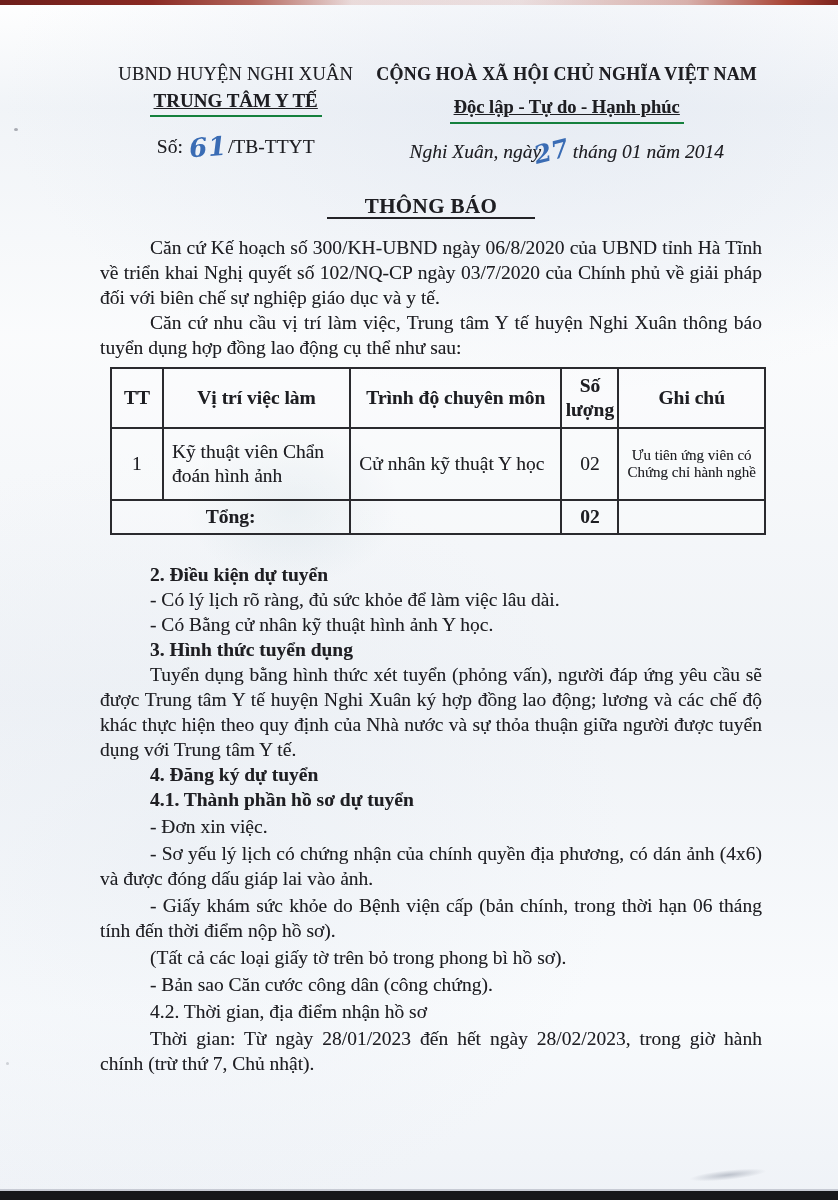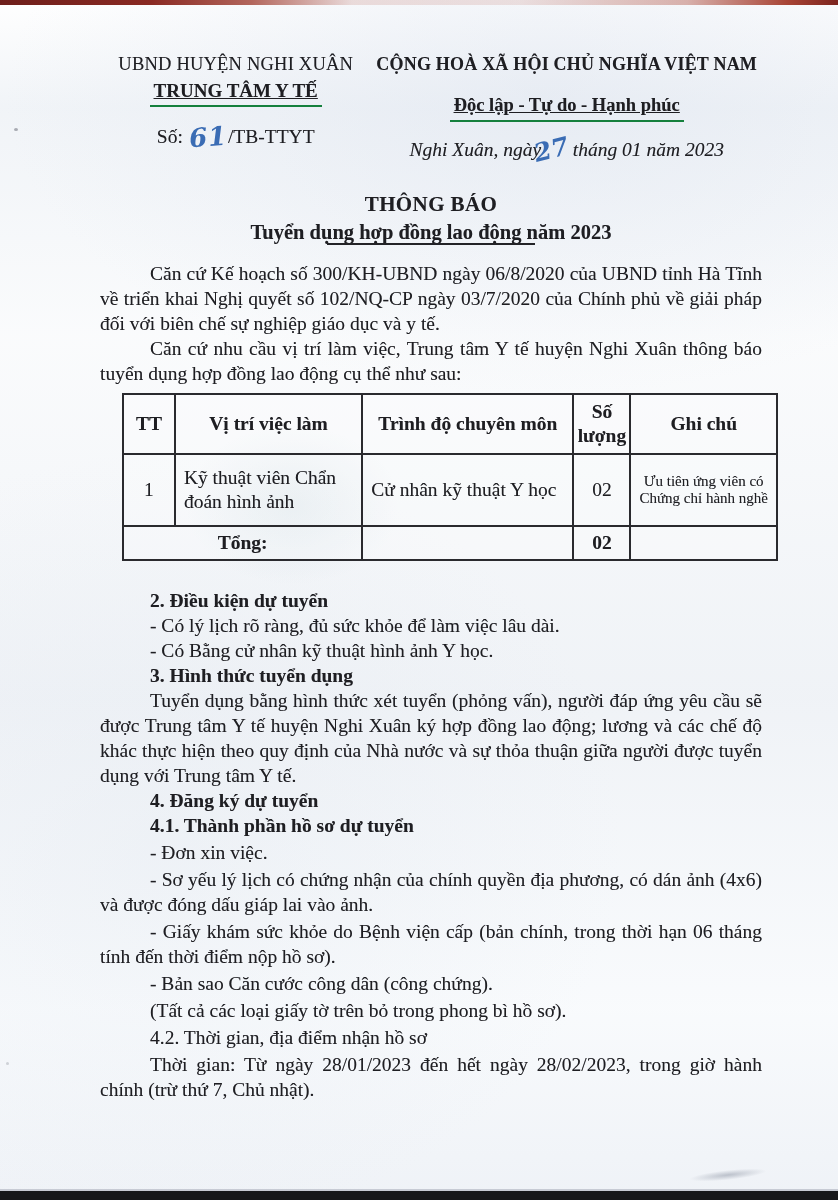--- a/index.html
+++ b/index.html
@@ -19,33 +19,33 @@
     background:linear-gradient(90deg,#6e1f1b 0%,#8a2a23 18%,#b3665c 30%,rgba(205,150,142,0.30) 42%,
       rgba(200,135,125,0.22) 62%,rgba(180,90,75,0.45) 82%,#a84435 94%,#7c241e 100%);}
   .scan-bottom{position:absolute;bottom:0;left:0;width:838px;height:9px;background:#17171a;z-index:5;}
   .scan-bottom-line{position:absolute;bottom:9px;left:0;width:838px;height:2px;background:rgba(150,156,168,0.45);z-index:5;}
   .speck{position:absolute;border-radius:50%;background:rgba(95,98,110,0.5);}
   .stamp-ghost{position:absolute;left:185px;top:425px;width:215px;height:160px;border-radius:50%;
     background:radial-gradient(closest-side, rgba(118,158,172,0.13), rgba(118,158,172,0.05) 60%, transparent);}
   .smudge{position:absolute;right:55px;bottom:18px;width:110px;height:14px;border-radius:50%;
     background:radial-gradient(closest-side, rgba(90,100,120,0.35), transparent 70%);transform:rotate(-6deg);}
 
-  .content{position:absolute;left:100px;top:52px;width:662px;
+  .content{position:absolute;left:100px;top:62px;width:662px;
     font-size:19.5px;line-height:25px;
     text-shadow:0 0 0.5px rgba(25,25,35,0.35);}
 
   
   .doc-header{display:flex;width:100%;}
   .hd-left{width:41%;text-align:center;}
   .hd-right{width:59%;text-align:center;}
   .hd-line1{font-size:18.5px;letter-spacing:0.2px;}
   .hd-org{font-weight:bold;font-size:19px;margin-top:1px;}
   .u{display:inline-block;border-bottom:2px solid #15803d;padding:0 4px 2px 4px;text-decoration:underline;}
   .hd-national{font-weight:bold;font-size:18px;letter-spacing:0.2px;}
-  .hd-motto{font-weight:bold;font-size:18.5px;margin-top:16px;}
+  .hd-motto{font-weight:bold;font-size:18.5px;margin-top:8px;}
   .hd-number{margin-top:17px;font-size:19.5px;}
   .hd-date{margin-top:15px;font-style:italic;font-size:19.5px;}
   .hand{font-family:"DejaVu Serif",serif;font-style:italic;font-weight:bold;color:#3a6cb4;
     display:inline-block;text-shadow:none;}
   .hand-num{font-size:26px;transform:rotate(-4deg);letter-spacing:1px;margin:0 1px;vertical-align:-3px;}
   .hand-day{font-size:25px;transform:rotate(-14deg);margin-left:-7px;margin-right:-1px;vertical-align:-2px;}
 
   
   .title-block{margin-top:30px;text-align:center;}
   .title-main{font-weight:bold;font-size:21px;letter-spacing:0.4px;}
@@ -53,21 +53,21 @@
   .title-underline{width:208px;height:2px;background:#232327;margin:0 auto;position:relative;top:-2px;}
 
   
   .bodytext{margin-top:14px;}
   .line{margin:0;text-indent:50px;}
   .just{text-align:justify;}
   .bold{font-weight:bold;}
   .sp{margin-top:2px;}
 
   
-  table.positions{border-collapse:collapse;margin:7px 0 3px 22px;width:656px;
+  table.positions{border-collapse:collapse;margin:7px 0 3px 10px;width:656px;
     background:rgba(255,255,255,0.25);}
   table.positions th, table.positions td{border:2px solid #2a2a2e;vertical-align:middle;}
   table.positions th{font-size:19.5px;font-weight:bold;text-align:center;padding:4px 2px;height:50px;line-height:24px;}
   td.c{text-align:center;}
   td.cell{font-size:19.5px;padding:4px 8px;line-height:24px;}
   tr.data-row{height:72px;}
   tr.total-row{height:30px;}
   td.note-cell{font-size:15px;line-height:17px;text-align:center;padding:2px 6px;border-radius:30px;}
   .table-gap{height:24px;}
 </style>
@@ -86,27 +86,26 @@
 
   <div class="doc-header">
     <div class="hd-left">
       <div class="hd-line1">UBND HUYỆN NGHI XUÂN</div>
       <div class="hd-org"><span class="u">TRUNG TÂM Y TẾ</span></div>
       <div class="hd-number"><span>Số:</span> <span class="hand hand-num">61</span><span>/TB-TTYT</span></div>
     </div>
     <div class="hd-right">
       <div class="hd-national">CỘNG HOÀ XÃ HỘI CHỦ NGHĨA VIỆT NAM</div>
       <div class="hd-motto"><span class="u">Độc lập - Tự do - Hạnh phúc</span></div>
-      <div class="hd-date"><span>Nghi Xuân, ngày</span><span class="hand hand-day">27</span> <span>tháng 01 năm 2023</span></div>
+      <div class="hd-date"><span>Nghi Xuân, ngày</span><span class="hand hand-day">27</span> <span>tháng 01 năm 2014</span></div>
     </div>
   </div>
 
   <div class="title-block">
     <div class="title-main">THÔNG BÁO</div>
-    <div class="title-sub">Tuyển dụng hợp đồng lao động năm 2023</div>
     <div class="title-underline"></div>
   </div>
 
   <div class="bodytext">
     <p class="line just">Căn cứ Kế hoạch số 300/KH-UBND ngày 06/8/2020 của UBND tỉnh Hà Tĩnh về triển khai Nghị quyết số 102/NQ-CP ngày 03/7/2020 của Chính phủ về giải pháp đối với biên chế sự nghiệp giáo dục và y tế.</p>
     <p class="line just">Căn cứ nhu cầu vị trí làm việc, Trung tâm Y tế huyện Nghi Xuân thông báo tuyển dụng hợp đồng lao động cụ thể như sau:</p>
 
     <table class="positions">
       <colgroup>
         <col style="width:52px">
@@ -146,19 +145,19 @@
     <p class="line bold">2. Điều kiện dự tuyển</p>
     <p class="line">- Có lý lịch rõ ràng, đủ sức khỏe để làm việc lâu dài.</p>
     <p class="line">- Có Bằng cử nhân kỹ thuật hình ảnh Y học.</p>
     <p class="line bold">3. Hình thức tuyển dụng</p>
     <p class="line just">Tuyển dụng bằng hình thức xét tuyển (phỏng vấn), người đáp ứng yêu cầu sẽ được Trung tâm Y tế huyện Nghi Xuân ký hợp đồng lao động; lương và các chế độ khác thực hiện theo quy định của Nhà nước và sự thỏa thuận giữa người được tuyển dụng với Trung tâm Y tế.</p>
     <p class="line bold">4. Đăng ký dự tuyển</p>
     <p class="line bold">4.1. Thành phần hồ sơ dự tuyển</p>
     <p class="line sp">- Đơn xin việc.</p>
     <p class="line just sp">- Sơ yếu lý lịch có chứng nhận của chính quyền địa phương, có dán ảnh (4x6) và được đóng dấu giáp lai vào ảnh.</p>
     <p class="line just sp">- Giấy khám sức khỏe do Bệnh viện cấp (bản chính, trong thời hạn 06 tháng tính đến thời điểm nộp hồ sơ).</p>
+    <p class="line sp">(Tất cả các loại giấy tờ trên bỏ trong phong bì hồ sơ).</p>
     <p class="line sp">- Bản sao Căn cước công dân (công chứng).</p>
-    <p class="line sp">(Tất cả các loại giấy tờ trên bỏ trong phong bì hồ sơ).</p>
     <p class="line sp">4.2. Thời gian, địa điểm nhận hồ sơ</p>
     <p class="line just sp">Thời gian: Từ ngày 28/01/2023 đến hết ngày 28/02/2023, trong giờ hành chính (trừ thứ 7, Chủ nhật).</p>
   </div>
 
 </div>
 
 </body></html>

